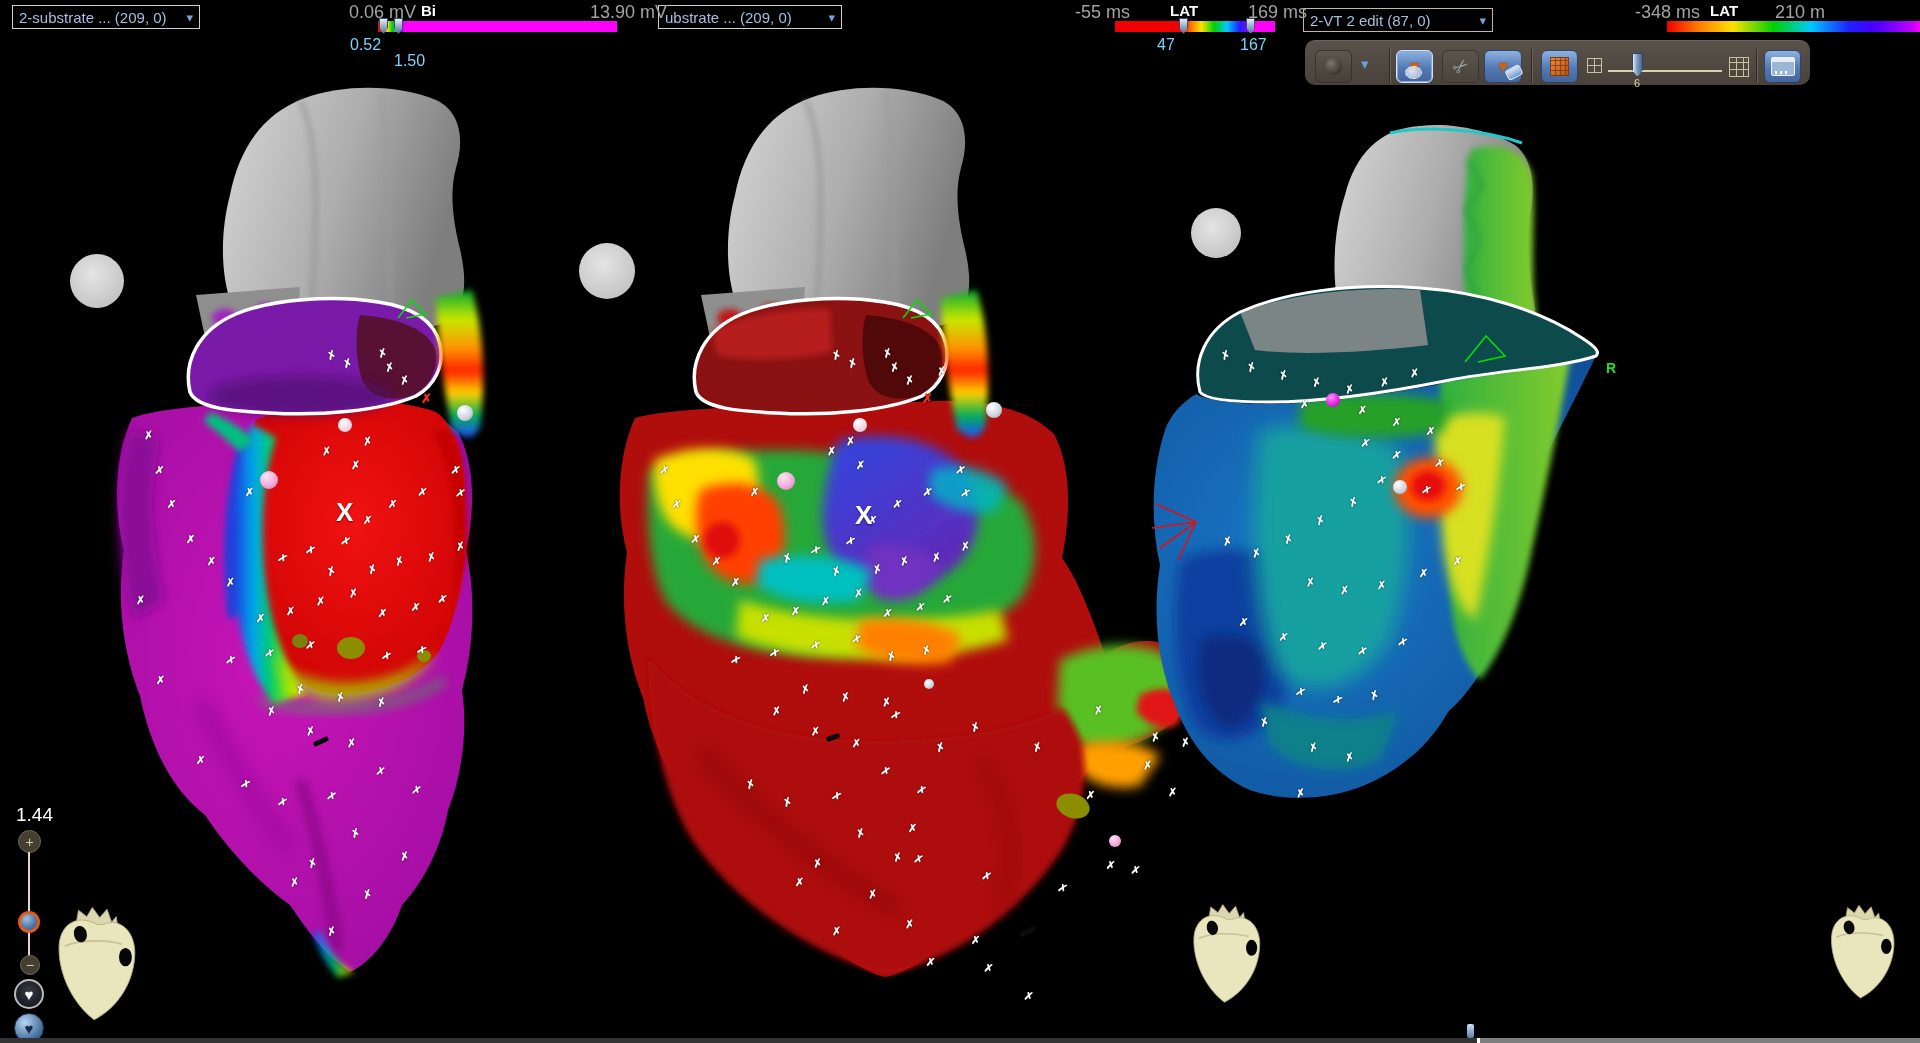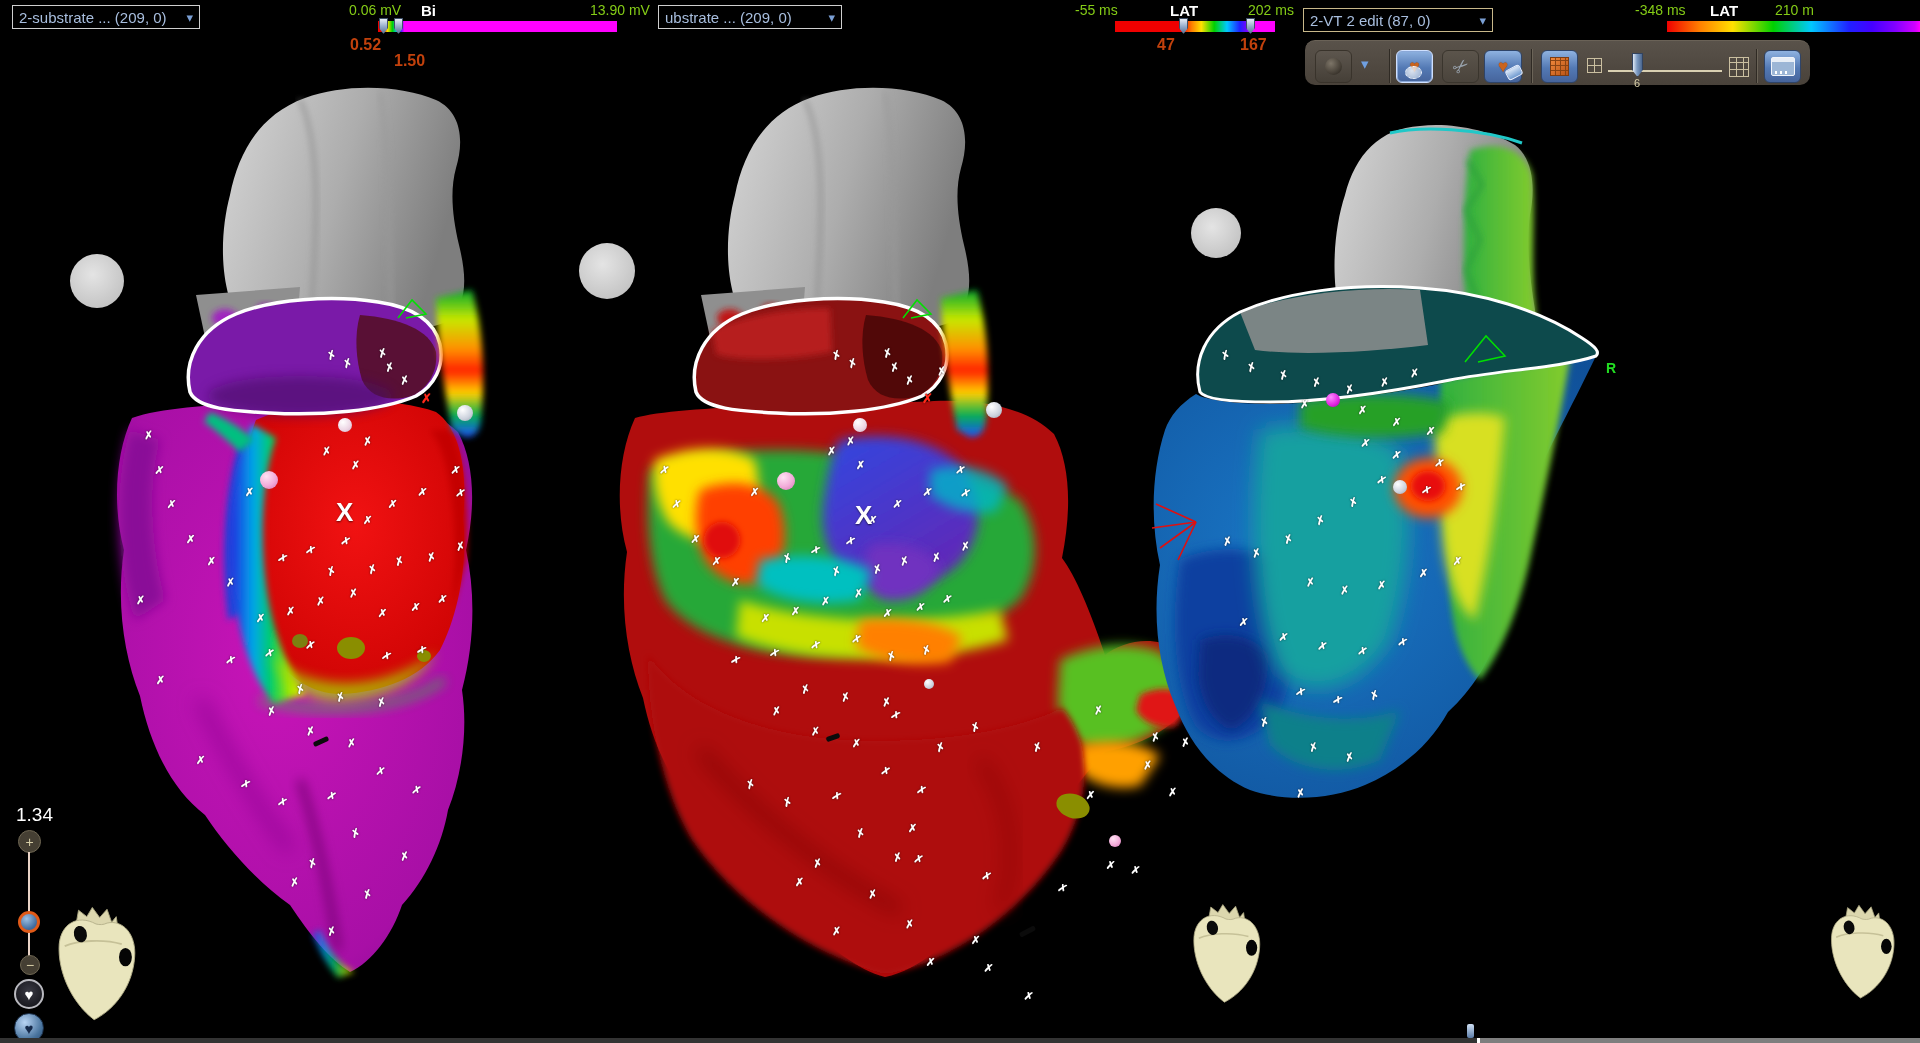--- a/index.html
+++ b/index.html
@@ -7,23 +7,23 @@
           font-family:"Liberation Sans", sans-serif;color:#fff;}
   .abs{position:absolute;}
   
   .dropdown{position:absolute;height:24px;background:#000;border:1px solid #cfcfcf;
             display:flex;align-items:center;justify-content:space-between;
             padding:0 6px;box-sizing:border-box;cursor:pointer;}
   .dropdown .dd-label{color:#a8bede;font-size:15px;white-space:nowrap;overflow:hidden;}
   .dropdown .dd-chev{color:#7a9fd4;font-size:13px;margin-left:6px;}
   .dropdown.active{border-color:#c8b88a;}
   
-  .scale-label{position:absolute;font-size:14px;color:#84cc16;white-space:nowrap;}
+  .scale-label{position:absolute;font-size:18px;color:#a3a3a3;white-space:nowrap;}
   .scale-title{position:absolute;font-size:15px;font-weight:bold;color:#fff;}
-  .scale-thresh{position:absolute;font-size:16px;font-weight:bold;color:#c2410c;}
+  .scale-thresh{position:absolute;font-size:16px;font-weight:normal;color:#7dd3fc;}
   .bar{position:absolute;height:11px;}
   .bar-handle{position:absolute;width:9px;height:16px;top:-3px;
       background:linear-gradient(180deg,#e8eef6,#93aac9 55%,#5d7697);
       border:1px solid #3e5069;box-sizing:border-box;
       clip-path:polygon(0 0,100% 0,100% 62%,50% 100%,0 62%);}
   
   #toolbar{position:absolute;left:1305px;top:40px;width:505px;height:45px;
      background:linear-gradient(180deg,#59524a,#49423a);border-radius:10px;
      border-top:1px solid #6a6257;box-sizing:border-box;}
   .tb-btn{position:absolute;top:9px;width:37px;height:33px;border-radius:6px;
@@ -499,21 +499,21 @@
   <div class="bar" style="left:378px;top:21px;width:239px;
        background:linear-gradient(90deg,#f00000 0 2%,#ffe000 4%,#00d000 6%,#00c8ff 8%,#2020ff 9.5%,#ff00ff 11% 100%);">
     <div class="bar-handle" style="left:1px;"></div>
     <div class="bar-handle" style="left:16px;"></div>
   </div>
   <span class="scale-thresh" style="left:350px;top:36px;">0.52</span>
   <span class="scale-thresh" style="left:394px;top:52px;">1.50</span>
 
   <span class="scale-label" style="left:1075px;top:2px;">-55 ms</span>
   <span class="scale-title" style="left:1170px;top:2px;">LAT</span>
-  <span class="scale-label" style="left:1248px;top:2px;">202 ms</span>
+  <span class="scale-label" style="left:1248px;top:2px;">169 ms</span>
   <div class="bar" style="left:1115px;top:21px;width:160px;
        background:linear-gradient(90deg,#f00000 0 42%,#ff8000 48%,#ffe000 54%,#00d000 62%,#00c8ff 70%,#2020ff 78%,#8000ff 83%,#ff00ff 86% 100%);">
     <div class="bar-handle" style="left:64px;"></div>
     <div class="bar-handle" style="left:131px;"></div>
   </div>
   <span class="scale-thresh" style="left:1157px;top:36px;">47</span>
   <span class="scale-thresh" style="left:1240px;top:36px;">167</span>
 
   <span class="scale-label" style="left:1635px;top:2px;">-348 ms</span>
   <span class="scale-title" style="left:1710px;top:2px;">LAT</span>
@@ -546,21 +546,21 @@
     <span id="tb-slider-value">6</span>
     <div class="grid-outline" style="left:424px;top:16px;width:20px;height:20px;"></div>
     <div class="tb-sep" style="left:451px;"></div>
     <div class="tb-btn" style="left:459px;">
       <div class="win-icon">
           <div class="dots"></div>
         </div>
     </div>
   </div>
 
-  <span id="zoom-value">1.34</span>
+  <span id="zoom-value">1.44</span>
   <div class="round-btn" style="left:18px;top:830px;width:21px;height:21px;font-size:14px;">
     <span>+</span>
   </div>
   <div id="zoom-track"></div>
   <div id="zoom-knob"></div>
   <div class="round-btn" style="left:20px;top:955px;width:18px;height:18px;font-size:14px;">
     <span>−</span>
   </div>
   <div id="heart-btn">
     <span>♥</span>

